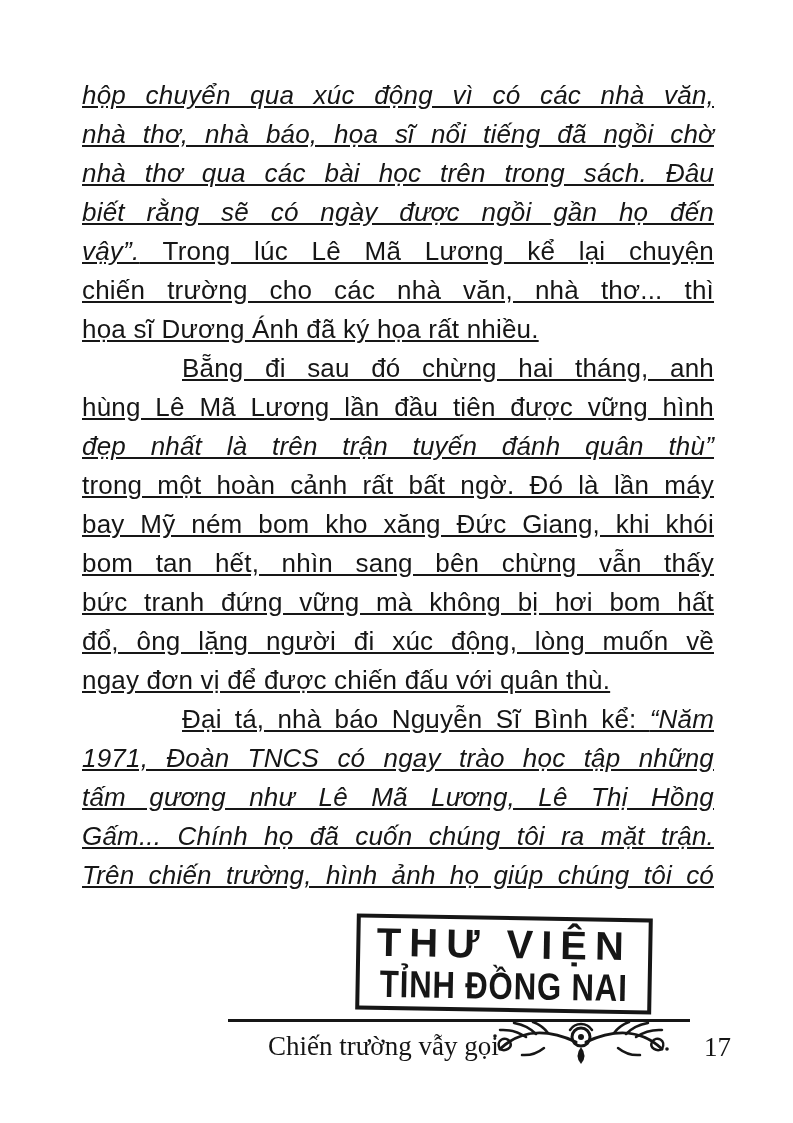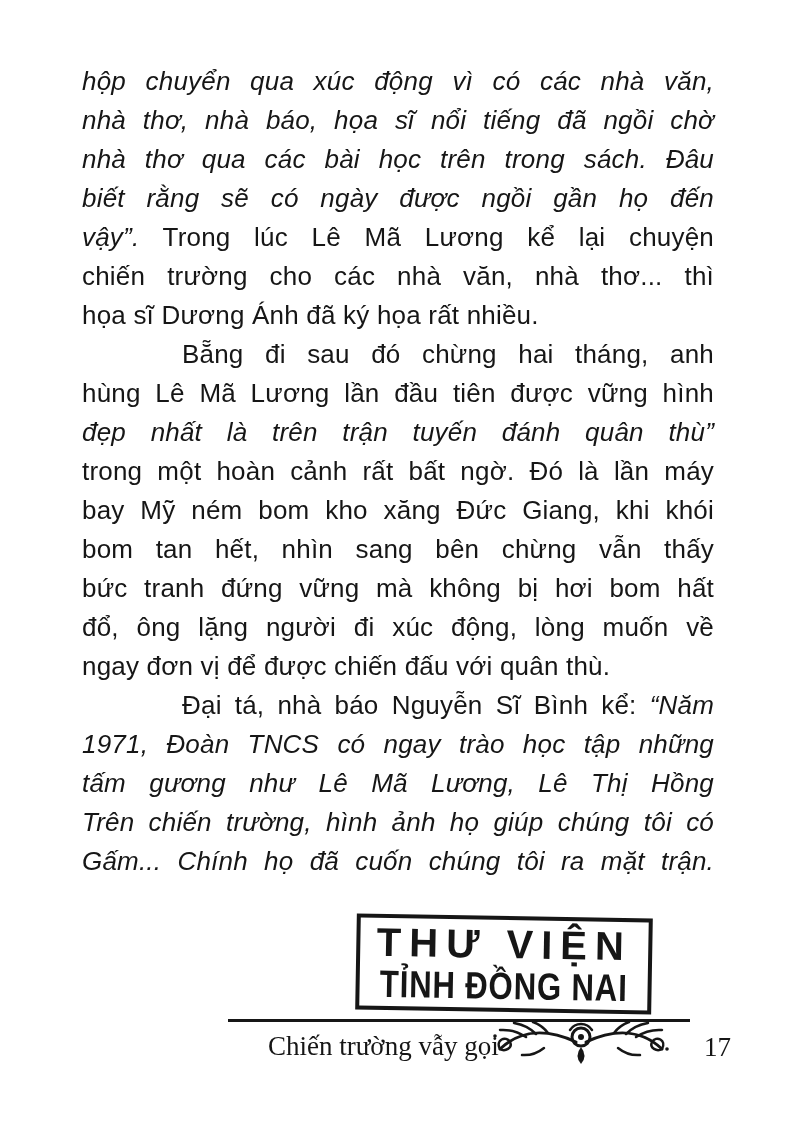--- a/index.html
+++ b/index.html
@@ -14,22 +14,23 @@
     overflow:hidden;
     font-family:"Liberation Sans","DejaVu Sans",sans-serif;
     color:var(--ink);
   }
   .page{
     position:absolute;inset:0;
   }
   
   .text-block{
     position:absolute;
-    left:82px;top:62px;width:632px;
+    left:82px;top:76px;width:632px;
     z-index:1;
+    text-decoration:underline;
   }
   .line{
     font-size:26px;
     line-height:39px;
     height:39px;
     letter-spacing:0.2px;
     text-align:justify;
     text-align-last:justify;
     white-space:normal;
     color:var(--ink);
@@ -125,22 +126,22 @@
       <div class="line"><span class="it">đẹp nhất là trên trận tuyến đánh quân thù”</span></div>
       <div class="line"><span>trong một hoàn cảnh rất bất ngờ. Đó là lần máy</span></div>
       <div class="line"><span>bay Mỹ ném bom kho xăng Đức Giang, khi khói</span></div>
       <div class="line"><span>bom tan hết, nhìn sang bên chừng vẫn thấy</span></div>
       <div class="line"><span>bức tranh đứng vững mà không bị hơi bom hất</span></div>
       <div class="line"><span>đổ, ông lặng người đi xúc động, lòng muốn về</span></div>
       <div class="line end"><span>ngay đơn vị để được chiến đấu với quân thù.</span></div>
       <div class="line indent"><span>Đại tá, nhà báo Nguyễn Sĩ Bình kể: </span><span class="it">“Năm</span></div>
       <div class="line"><span class="it">1971, Đoàn TNCS có ngay trào học tập những</span></div>
       <div class="line"><span class="it">tấm gương như Lê Mã Lương, Lê Thị Hồng</span></div>
+      <div class="line"><span class="it">Gấm... Chính họ đã cuốn chúng tôi ra mặt trận.</span></div>
       <div class="line"><span class="it">Trên chiến trường, hình ảnh họ giúp chúng tôi có</span></div>
-      <div class="line"><span class="it">Gấm... Chính họ đã cuốn chúng tôi ra mặt trận.</span></div>
     </div>
 
   <div class="stamp">
     <div class="stamp-line1">THƯ VIỆN</div>
     <div class="stamp-line2">TỈNH ĐỒNG NAI</div>
   </div>
 
   <div class="footer-rule"></div>
   <div class="footer-title">Chiến trường vẫy gọi</div>
   <svg class="footer-ornament" viewBox="0 0 178 44" xmlns="http://www.w3.org/2000/svg">

